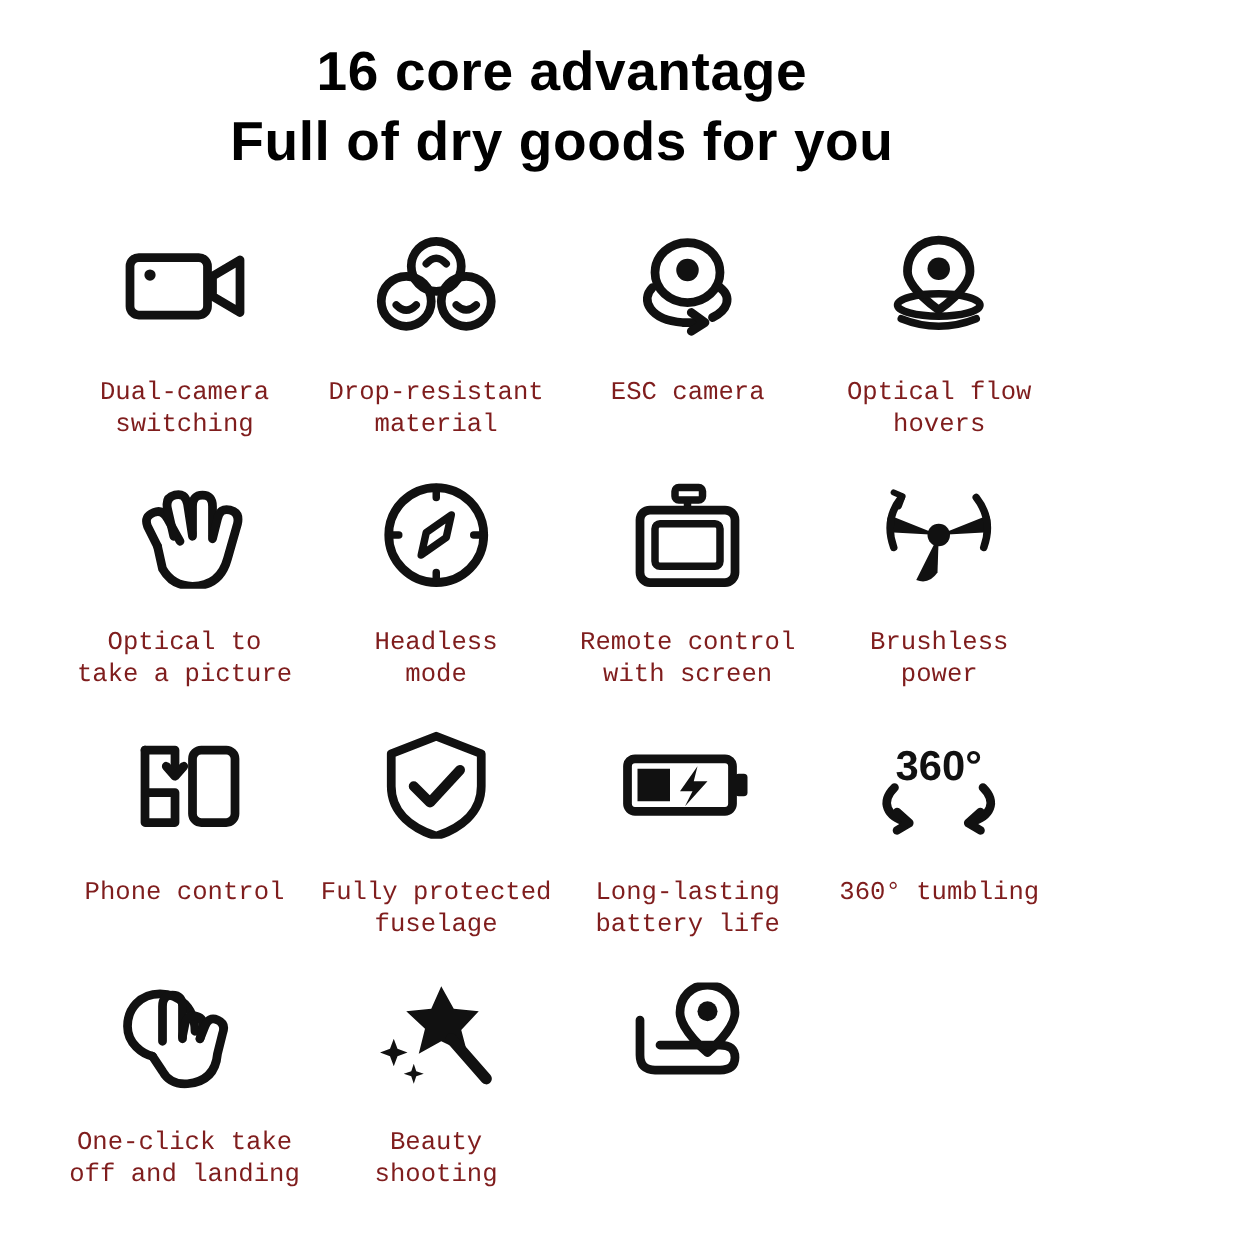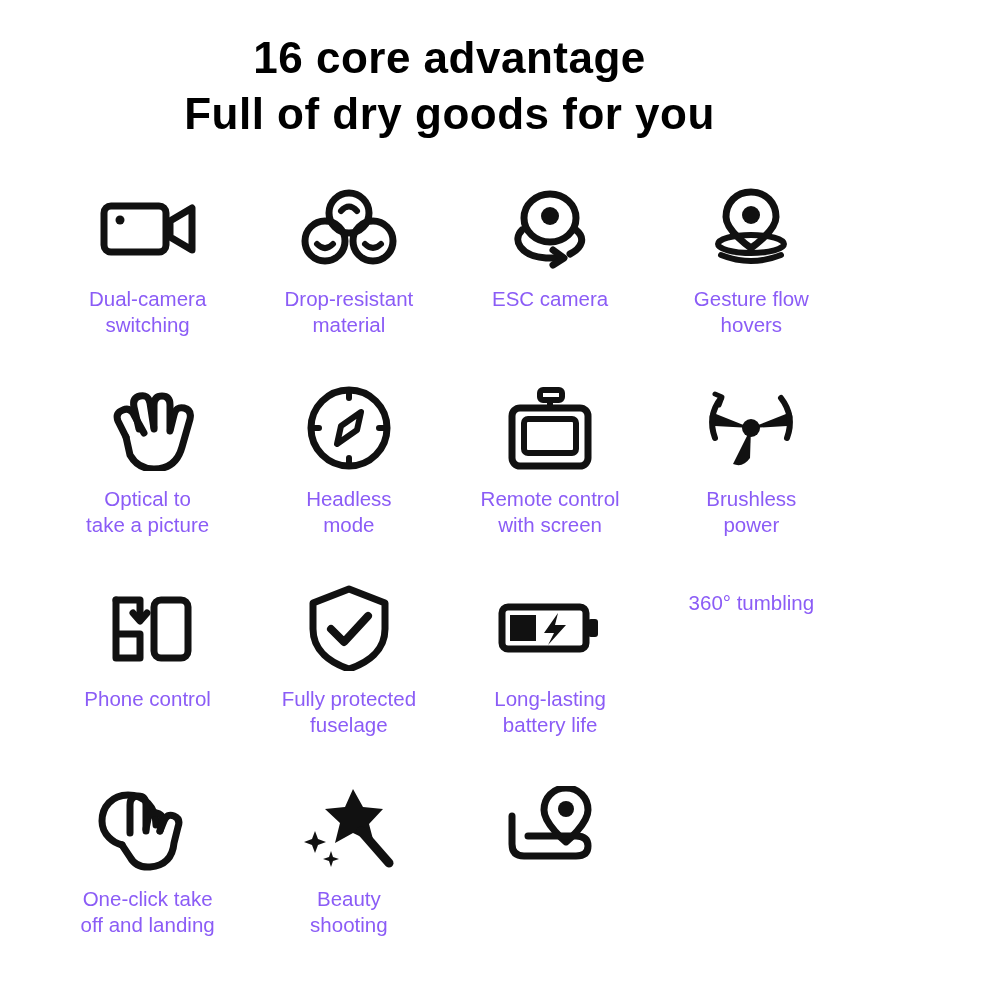--- a/index.html
+++ b/index.html
@@ -52,26 +52,27 @@
     height: 96px;
     width: 110px;
     display: flex;
     align-items: center;
     justify-content: center;
   }
   .icon-wrap svg {
     display: block;
   }
   .caption {
-    margin-top: 10px;
+    margin-top: 26px;
     text-align: center;
     font-size: 20.5px;
     line-height: 26px;
-    color: #8b5cf6;
+    color: #7f1d1d;
     max-width: 190px;
+    font-family: Liberation Mono, monospace;
   }
   .caption .l2 {
     display: block;
   }
 </style>
 </head>
 <body>
 
 <div class="page">
 
@@ -132,21 +133,21 @@
     <div class="cell">
       <div class="icon-wrap">
         <svg width="104" height="84" viewBox="0 0 104 84">
           <path d="M52 6 C37 6 27 17 27 31 C27 45 52 62 52 62 C52 62 77 45 77 31 C77 17 67 6 52 6 Z" fill="none" stroke="#111" stroke-width="7"></path>
           <circle cx="52" cy="29" r="9" fill="#111"></circle>
           <ellipse cx="52" cy="58" rx="33" ry="9" fill="none" stroke="#111" stroke-width="6"></ellipse>
           <path d="M22 69 q30 12 60 0" fill="none" stroke="#111" stroke-width="6" stroke-linecap="round"></path>
         </svg>
       </div>
       <div class="caption">
-        <span>Gesture flow</span>
+        <span>Optical flow</span>
         <span class="l2">hovers</span>
       </div>
     </div>
 
     <div class="cell">
       <div class="icon-wrap">
         <svg width="104" height="86" viewBox="0 0 104 86">
           <path d="M30 52 L22 36 q-3 -8 5 -11 q7 -3 11 5 L48 48" fill="none" stroke="#111" stroke-width="7" stroke-linecap="round" stroke-linejoin="round"></path>
           <path d="M43 44 L38 22 q-2 -9 6 -11 q8 -2 10 7 L58 44" fill="none" stroke="#111" stroke-width="7" stroke-linecap="round" stroke-linejoin="round"></path>
           <path d="M58 42 L58 20 q0 -9 8 -9 q8 0 8 9 L74 44" fill="none" stroke="#111" stroke-width="7" stroke-linecap="round" stroke-linejoin="round"></path>
@@ -243,20 +244,29 @@
           <rect x="92" y="26" width="10" height="18" rx="3" fill="#111"></rect>
         </svg>
       </div>
       <div class="caption">
         <span>Long-lasting</span>
         <span class="l2">battery life</span>
       </div>
     </div>
 
     <div class="cell">
+      <div class="icon-wrap">
+        <svg width="112" height="80" viewBox="0 0 112 80">
+          <text x="56" y="36" font-family="Liberation Sans, sans-serif" font-size="34" font-weight="bold" fill="#111" text-anchor="middle">360°</text>
+          <path d="M20 42 C8 54 14 66 30 70" fill="none" stroke="#111" stroke-width="7" stroke-linecap="round"></path>
+          <path d="M22 62 L32 71 L22 77" fill="none" stroke="#111" stroke-width="7" stroke-linecap="round" stroke-linejoin="round"></path>
+          <path d="M92 42 C104 54 98 66 82 70" fill="none" stroke="#111" stroke-width="7" stroke-linecap="round"></path>
+          <path d="M90 62 L80 71 L90 77" fill="none" stroke="#111" stroke-width="7" stroke-linecap="round" stroke-linejoin="round"></path>
+        </svg>
+      </div>
       <div class="caption">
         <span>360° tumbling</span>
         <span class="l2"></span>
       </div>
     </div>
 
 
     <div class="cell">
       <div class="icon-wrap">
         <svg width="104" height="86" viewBox="0 0 104 86">

